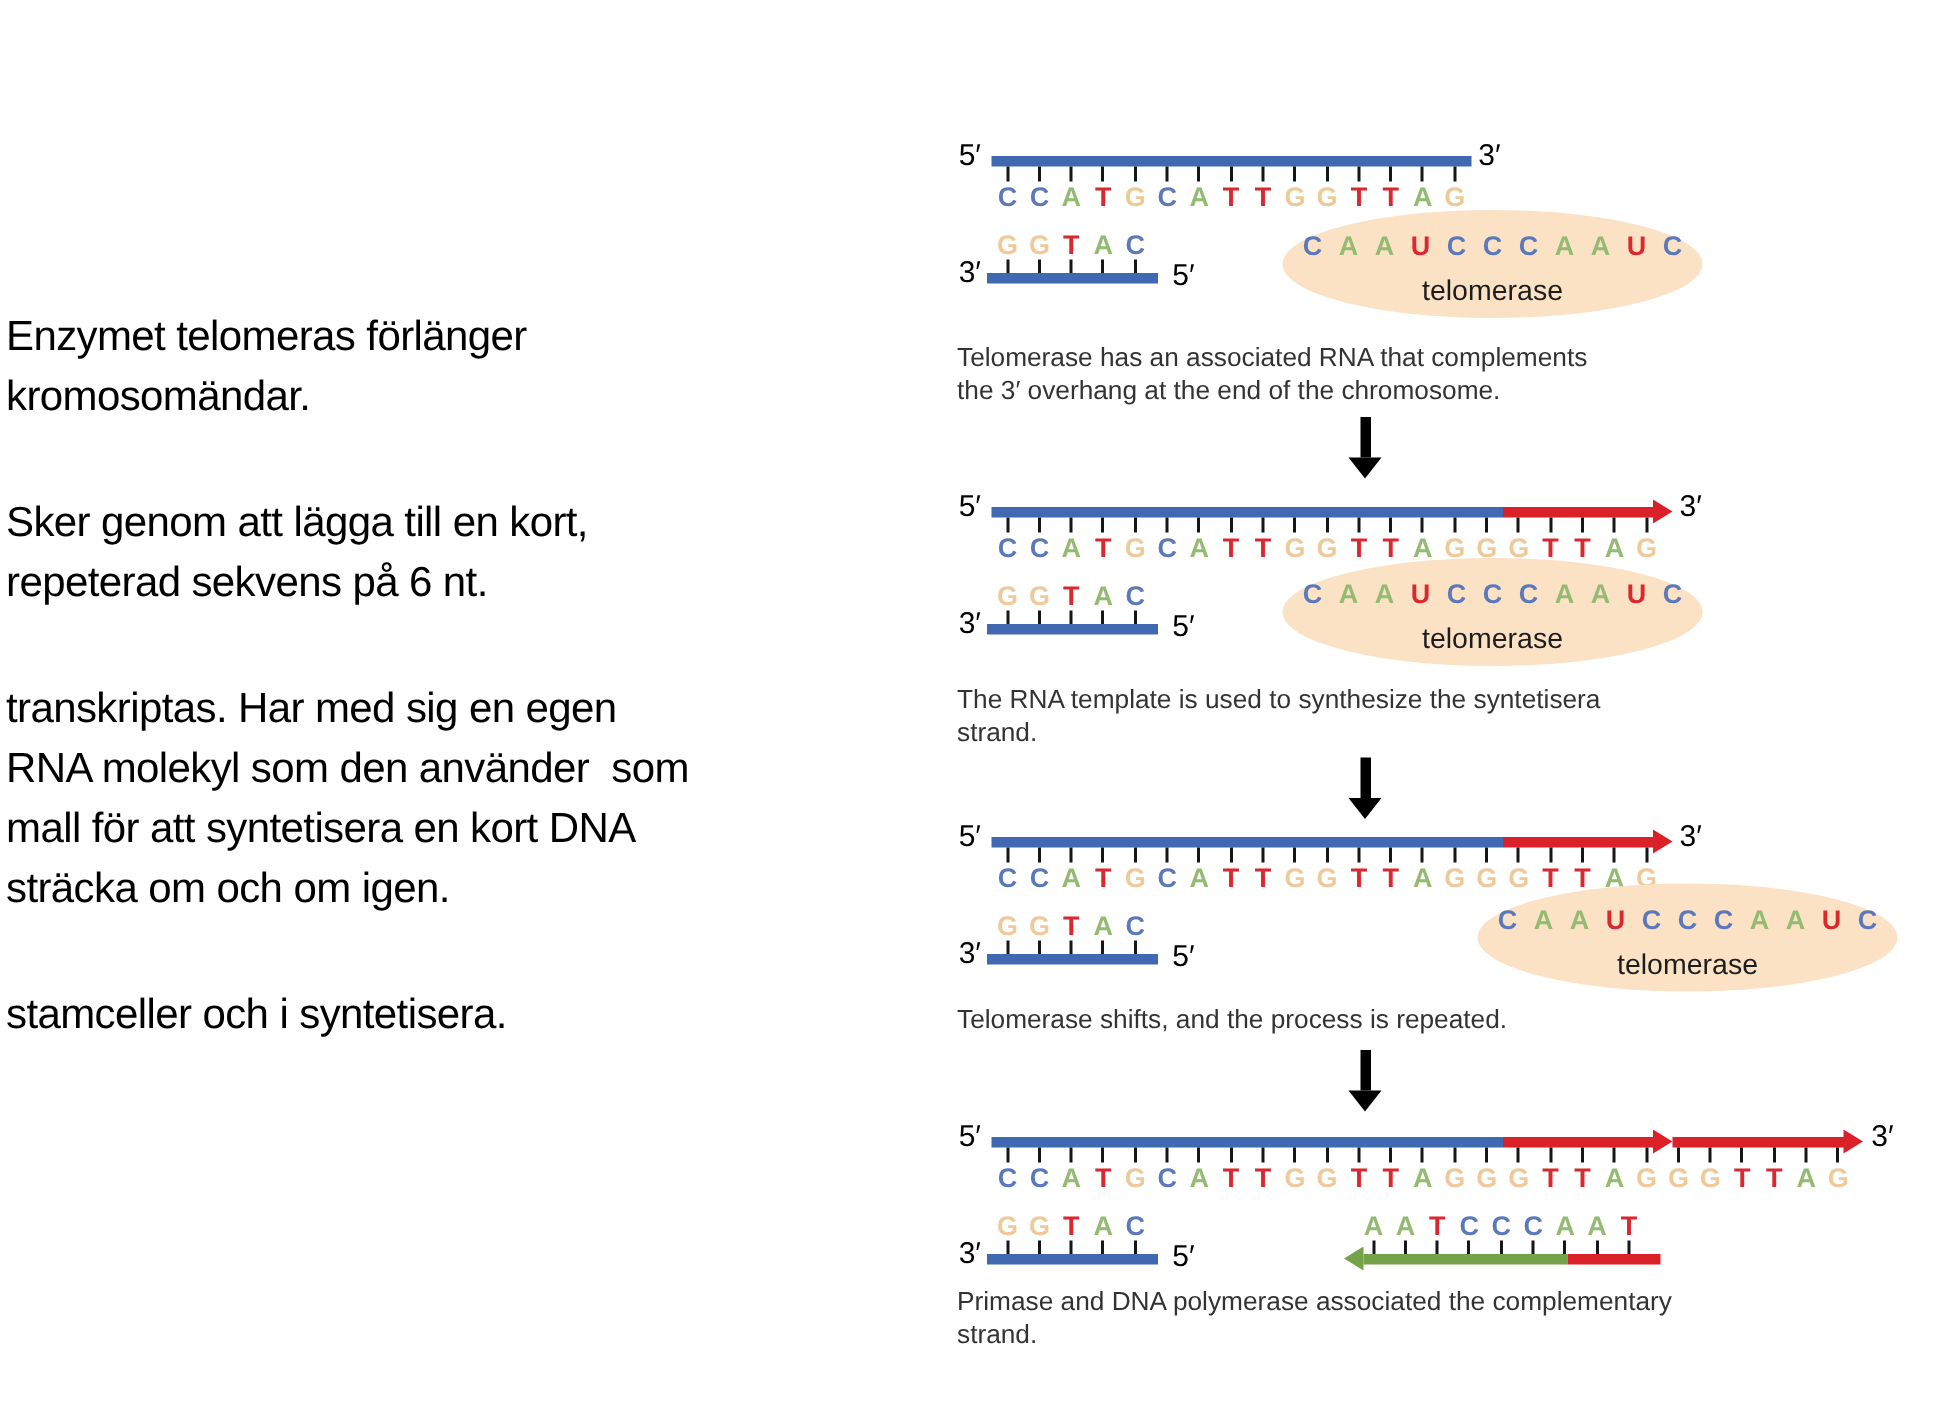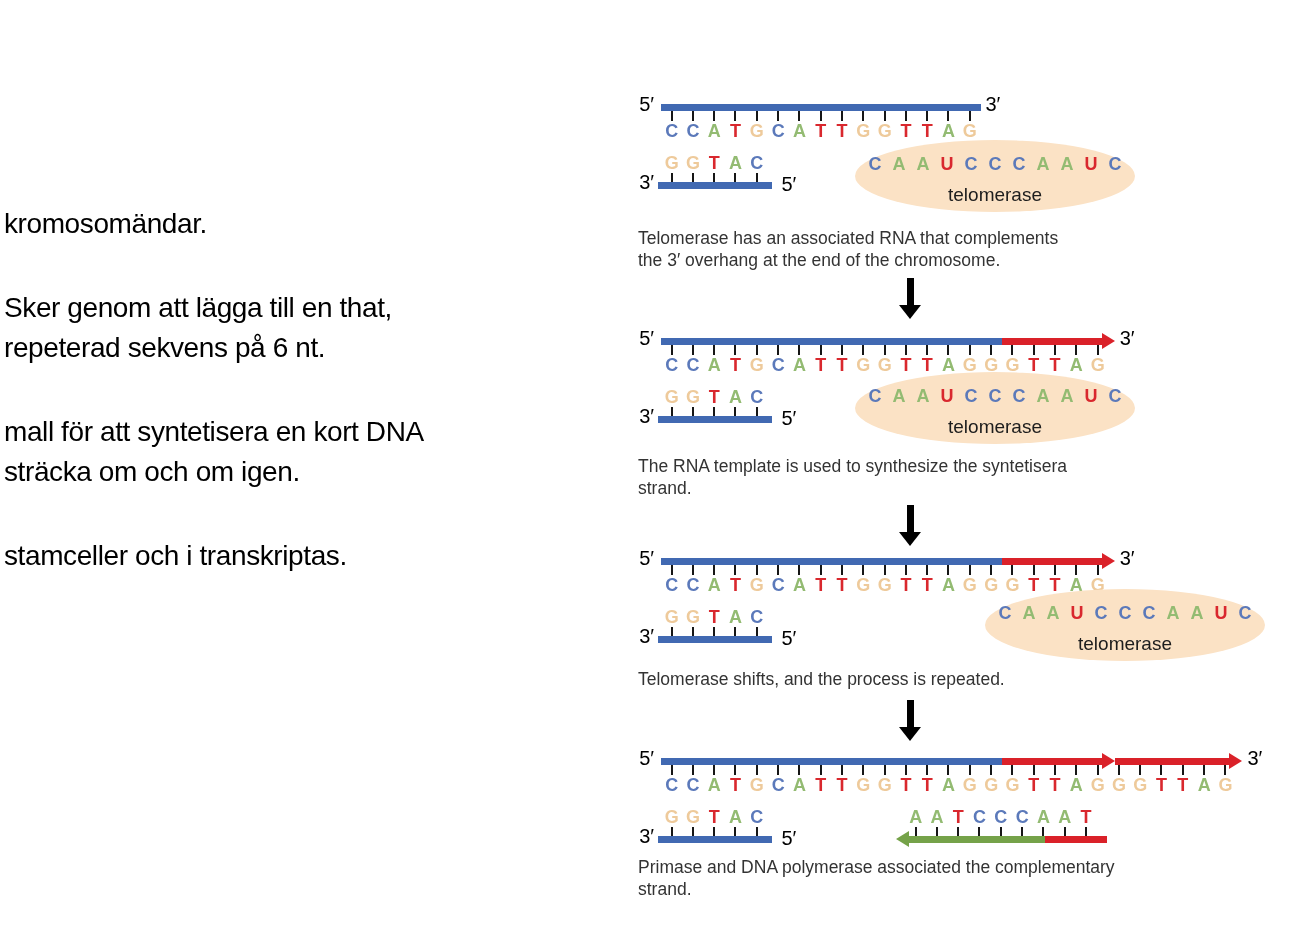--- a/index.html
+++ b/index.html
@@ -26,32 +26,35 @@
   .darrow .head{position:absolute;left:0;top:27px;width:0;height:0;
                 border-left:11px solid transparent;border-right:11px solid transparent;
                 border-top:14px solid var(--arrow-black);}
 </style>
 </head>
 <body>
 
 <div class="slide">
   <div class="left-text" id="leftText">
       <div class="para">
+        <div class="text-line">Enzymet telomeras förlänger</div>
         <div class="text-line">kromosomändar.</div>
       </div>
       <div class="para">
-        <div class="text-line">Sker genom att lägga till en that,</div>
+        <div class="text-line">Sker genom att lägga till en kort,</div>
         <div class="text-line">repeterad sekvens på 6 nt.</div>
       </div>
       <div class="para">
+        <div class="text-line">transkriptas. Har med sig en egen</div>
+        <div class="text-line">RNA molekyl som den använder  som</div>
         <div class="text-line">mall för att syntetisera en kort DNA</div>
         <div class="text-line">sträcka om och om igen.</div>
       </div>
       <div class="para">
-        <div class="text-line">stamceller och i transkriptas.</div>
+        <div class="text-line">stamceller och i syntetisera.</div>
       </div>
     </div>
   <div class="diagram" id="diagramRoot">
       <div class="step-group">
         <div class="prime" style="left: 6px; top: 13px; width: 28px; text-align: right;">5′</div>
         <div class="seg-bar" style="left: 41px; top: 24px; width: 319.5px; height: 7px; background: var(--strand-blue);"></div>
         <div class="prime" style="left: 365.5px; top: 13px;">3′</div>
         <div class="tick" style="left: 50.5px; top: 31px;"></div>
         <div class="tick" style="left: 71.8px; top: 31px;"></div>
         <div class="tick" style="left: 93.1px; top: 31px;"></div>

